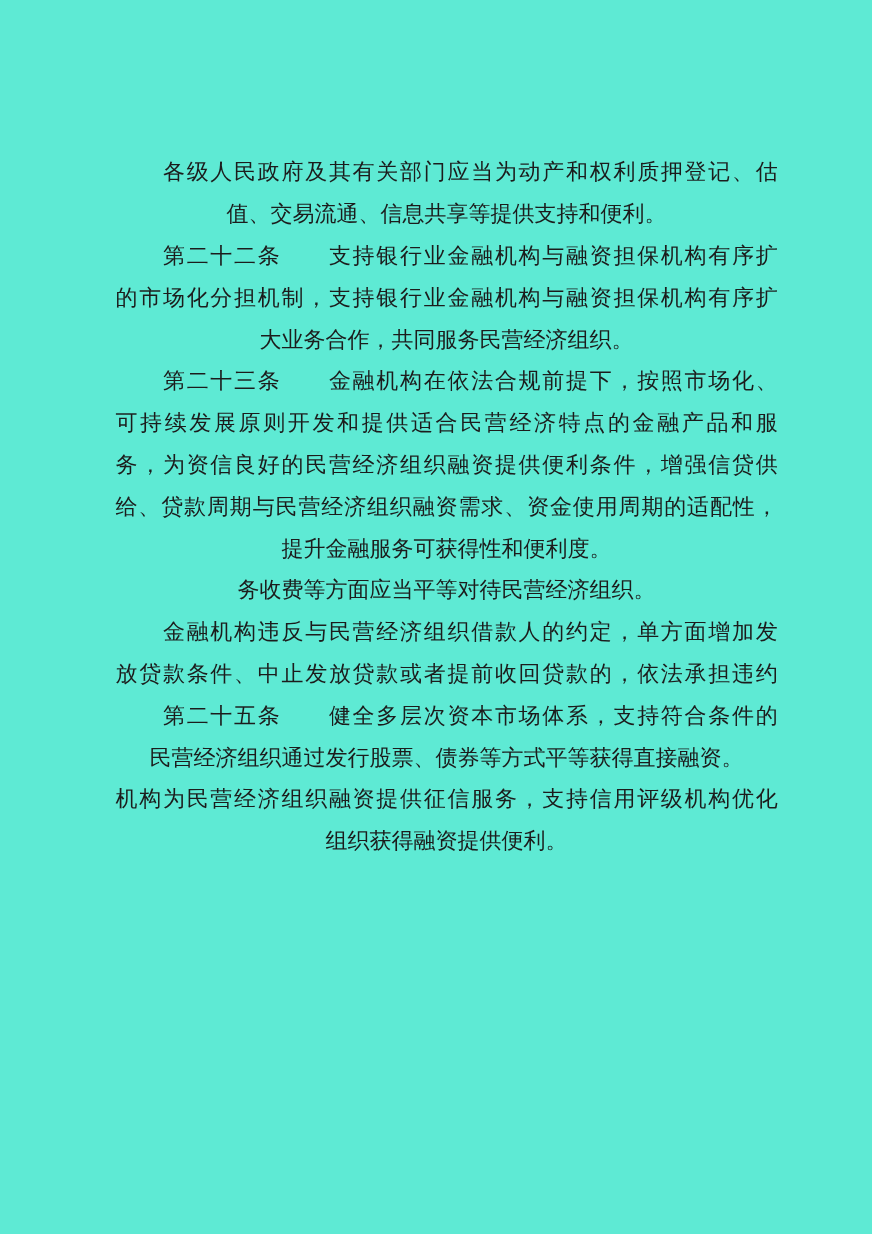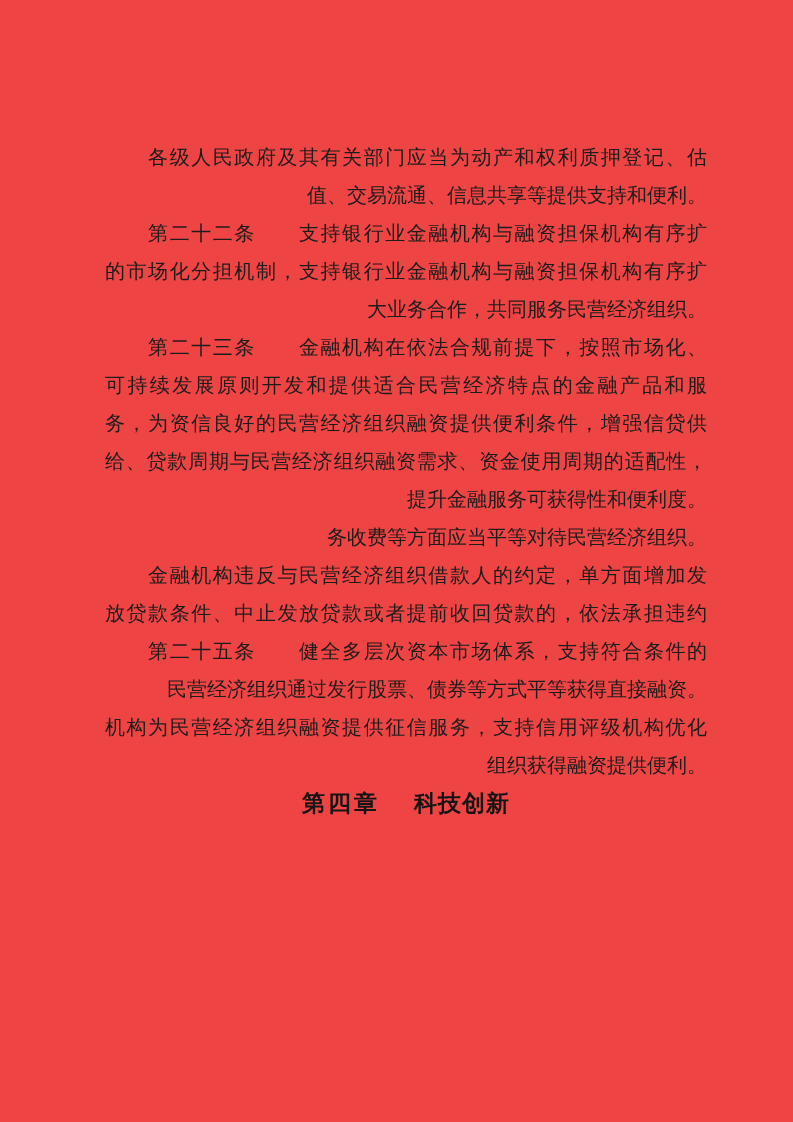--- a/index.html
+++ b/index.html
@@ -4,21 +4,21 @@
 <style>
   html, body {
     margin: 0;
     padding: 0;
     background: #ffffff;
   }
   .page {
     position: relative;
     width: 793px;
     height: 1122px;
-    background: #ef4444;
+    background: #5eead4;
     overflow: hidden;
   }
   .text-block {
     position: absolute;
     left: 105px;
     top: 138px;
     width: 602px;
     font-family: "Liberation Serif", "DejaVu Serif", serif;
     font-size: 20px;
     color: #1c1c1c;
@@ -28,21 +28,21 @@
     line-height: 38px;
     white-space: nowrap;
     overflow: visible;
   }
   .line.full {
     text-align: justify;
     text-align-last: justify;
     text-justify: inter-character;
   }
   .line.end {
-    text-align: right;
+    text-align: center;
   }
   .chapter-heading {
     height: 38px;
     line-height: 38px;
     margin-top: 0;
     text-align: center;
     font-family: "Liberation Sans", "DejaVu Sans", sans-serif;
     font-weight: bold;
     font-size: 23px;
     color: #141414;
@@ -73,17 +73,14 @@
         <div class="line full">给、贷款周期与民营经济组织融资需求、资金使用周期的适配性，</div>
         <div class="line end">提升金融服务可获得性和便利度。</div>
         <div class="line end">务收费等方面应当平等对待民营经济组织。</div>
         <div class="line full">　　金融机构违反与民营经济组织借款人的约定，单方面增加发</div>
         <div class="line full">放贷款条件、中止发放贷款或者提前收回贷款的，依法承担违约</div>
         <div class="line full">　　第二十五条　　健全多层次资本市场体系，支持符合条件的</div>
         <div class="line end">民营经济组织通过发行股票、债券等方式平等获得直接融资。</div>
         <div class="line full">机构为民营经济组织融资提供征信服务，支持信用评级机构优化</div>
         <div class="line end">组织获得融资提供便利。</div>
       </div>
-    <div class="chapter-heading">
-      <span class="ch-num">第四章</span><span class="ch-title">科技创新</span>
-    </div>
   </div>
 </div>
 
 </body></html>

